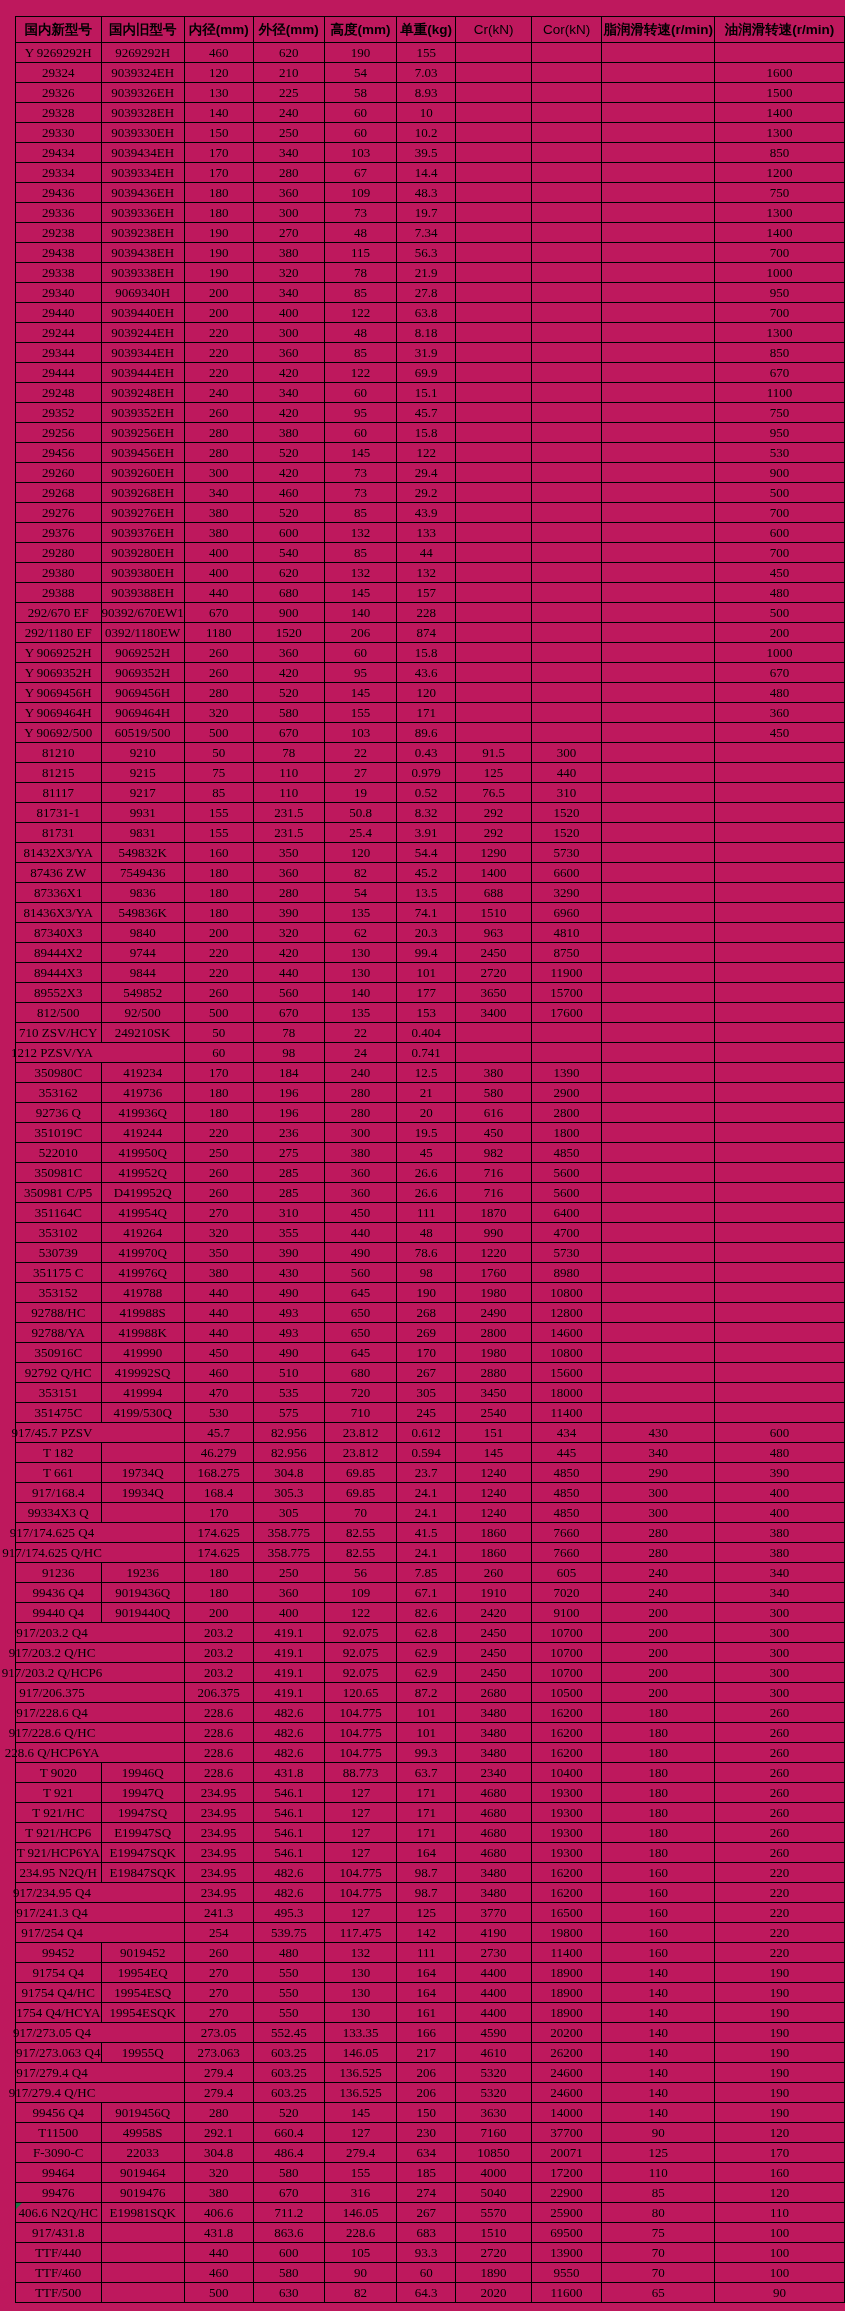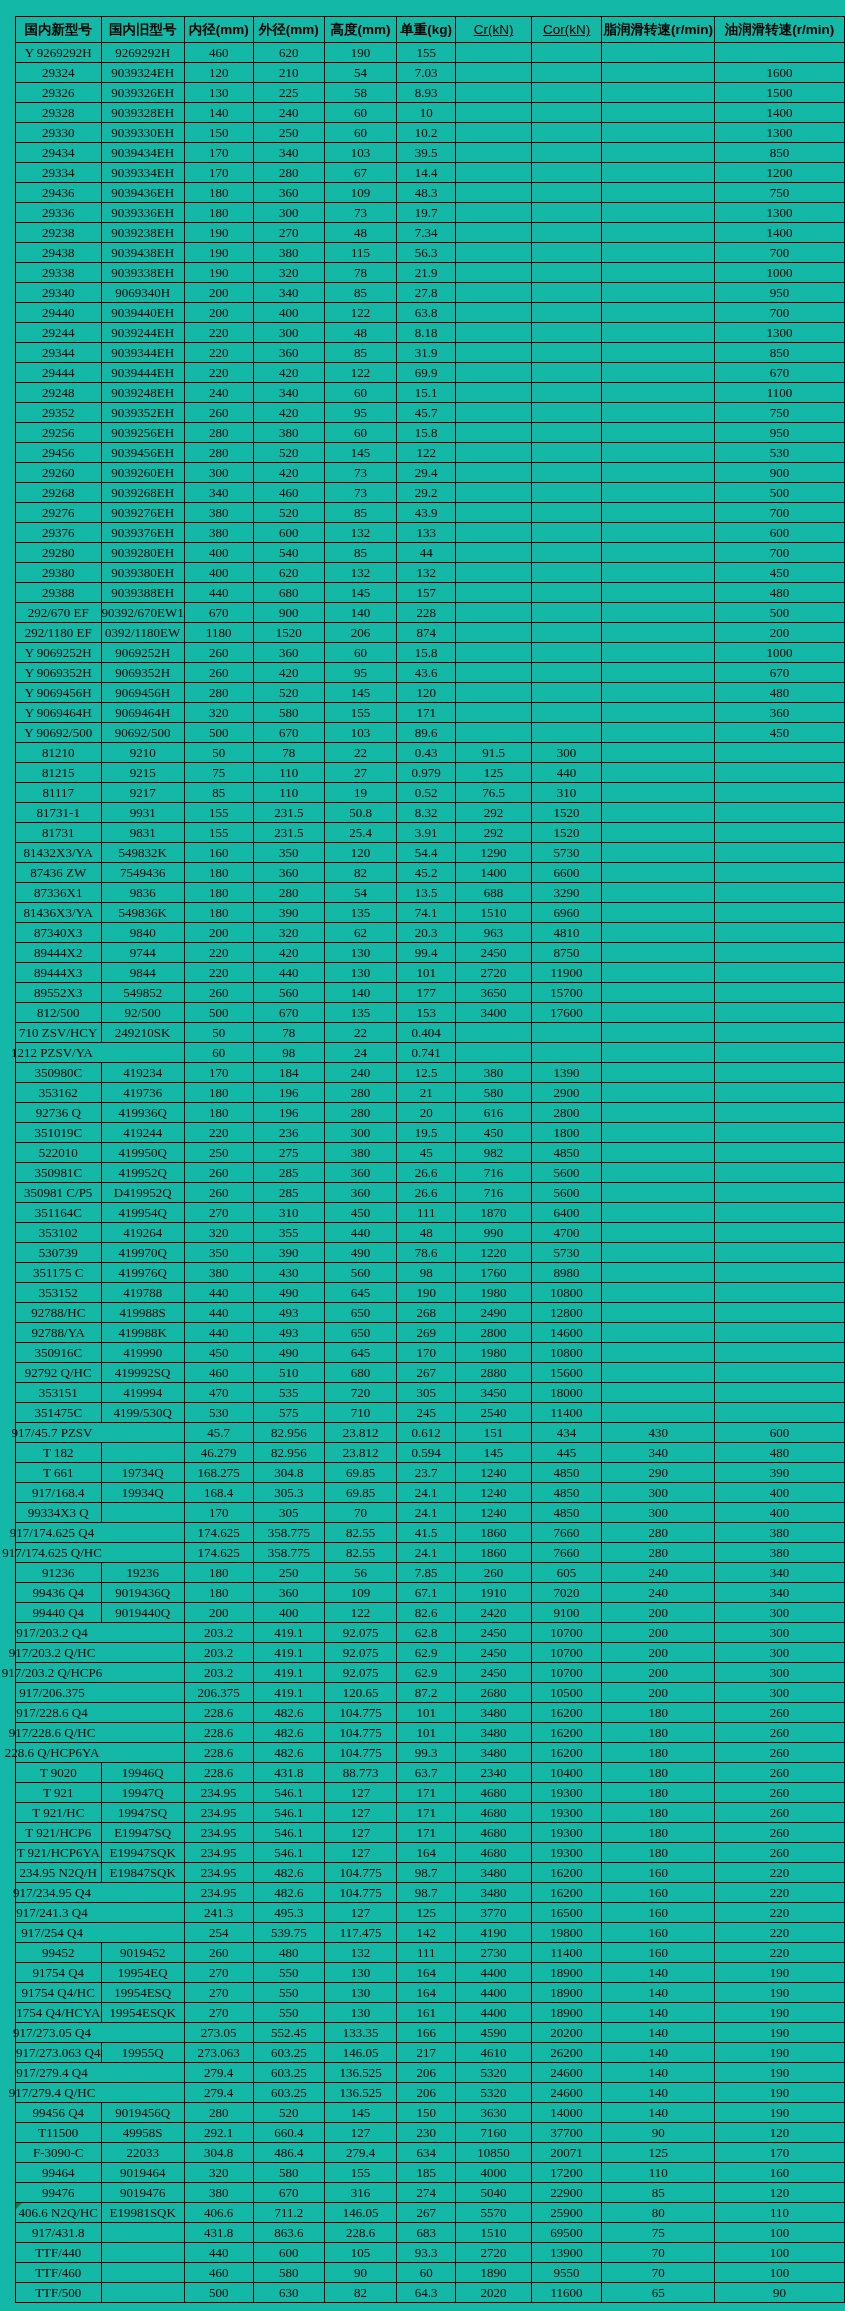--- a/index.html
+++ b/index.html
@@ -1,22 +1,22 @@
 <!DOCTYPE html>
 <html><head>
 <meta charset="utf-8">
 <style>
   html,body{margin:0;padding:0;background:#ffffff;}
-  #page{position:relative;width:845px;height:2311px;background:#14b8a6;overflow:hidden;}
+  #page{position:relative;width:845px;height:2311px;background:#be185d;overflow:hidden;}
   table{border-collapse:collapse;table-layout:fixed;margin:16px 0 0 15px;}
   th,td{border:1px solid #000;padding:0;text-align:center;vertical-align:middle;
         overflow:hidden;white-space:nowrap;
         font-family:"Liberation Serif",serif;font-size:13px;color:#000;}
   thead th{height:25px;font-family:"Liberation Sans",sans-serif;font-weight:bold;font-size:13.5px;}
-  thead th.latin{font-weight:normal;text-decoration:underline;}
+  thead th.latin{font-weight:normal;}
   tbody td{height:19px;line-height:19px;}
   td.ovf{overflow:visible;}
   td.ovf .c{width:72px;height:19px;display:flex;justify-content:center;align-items:center;}
   td.ovf .c span{flex:0 0 auto;white-space:nowrap;}
   td.gt{position:relative;}
   td.gt::before{content:"";position:absolute;top:0;left:0;width:0;height:0;
         border-top:6px solid #217346;border-right:6px solid transparent;}
 </style>
 </head>
 <body>
@@ -453,21 +453,21 @@
           <td>580</td>
           <td>155</td>
           <td>171</td>
           <td></td>
           <td></td>
           <td></td>
           <td>360</td>
         </tr>
         <tr>
           <td>Y 90692/500</td>
-          <td>90692/500</td>
+          <td>60519/500</td>
           <td>500</td>
           <td>670</td>
           <td>103</td>
           <td>89.6</td>
           <td></td>
           <td></td>
           <td></td>
           <td>450</td>
         </tr>
         <tr>

